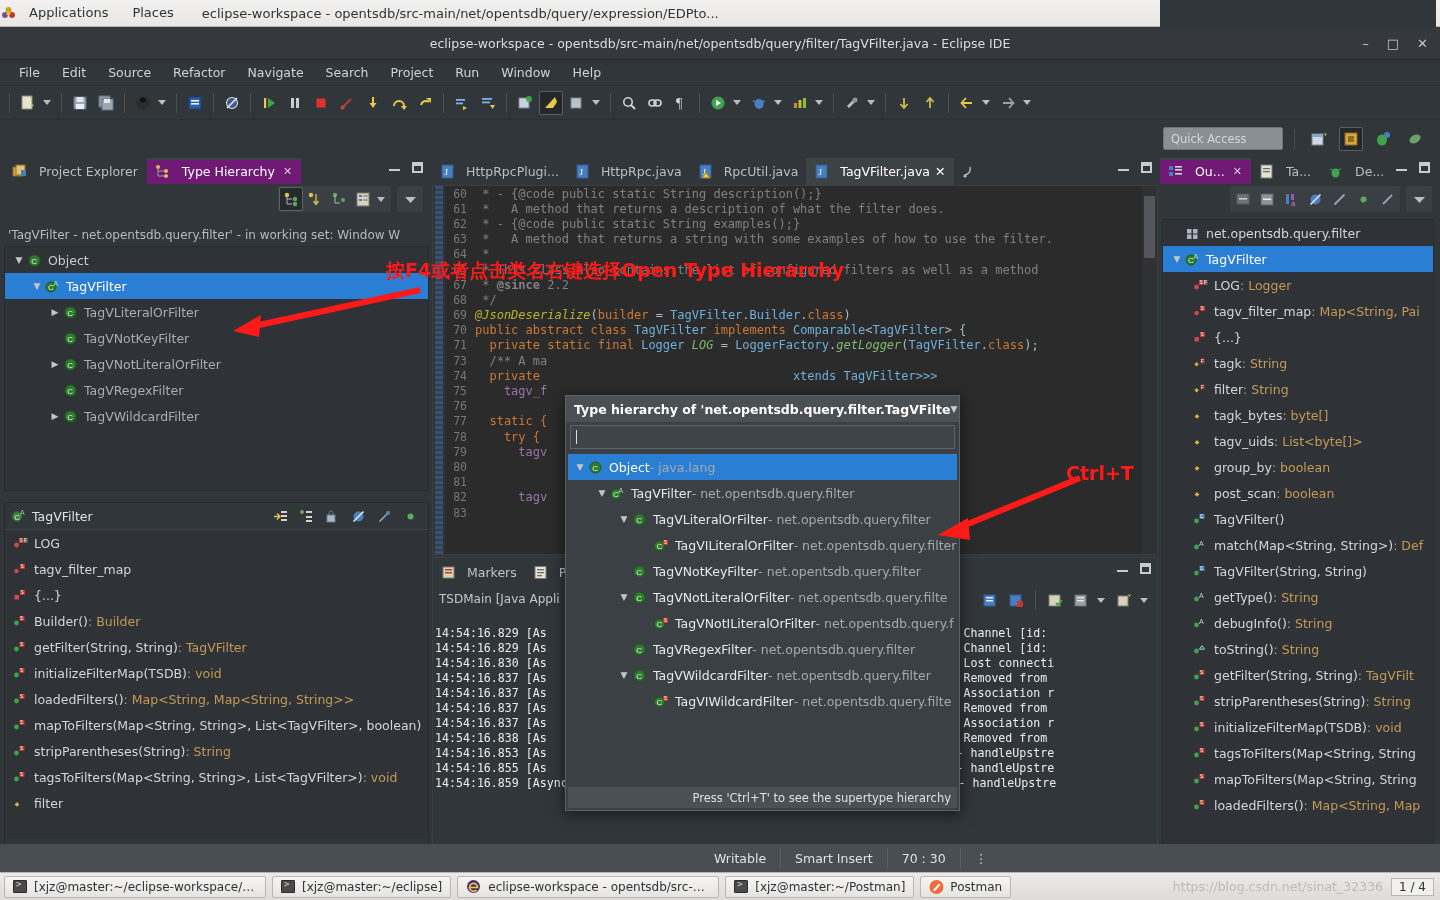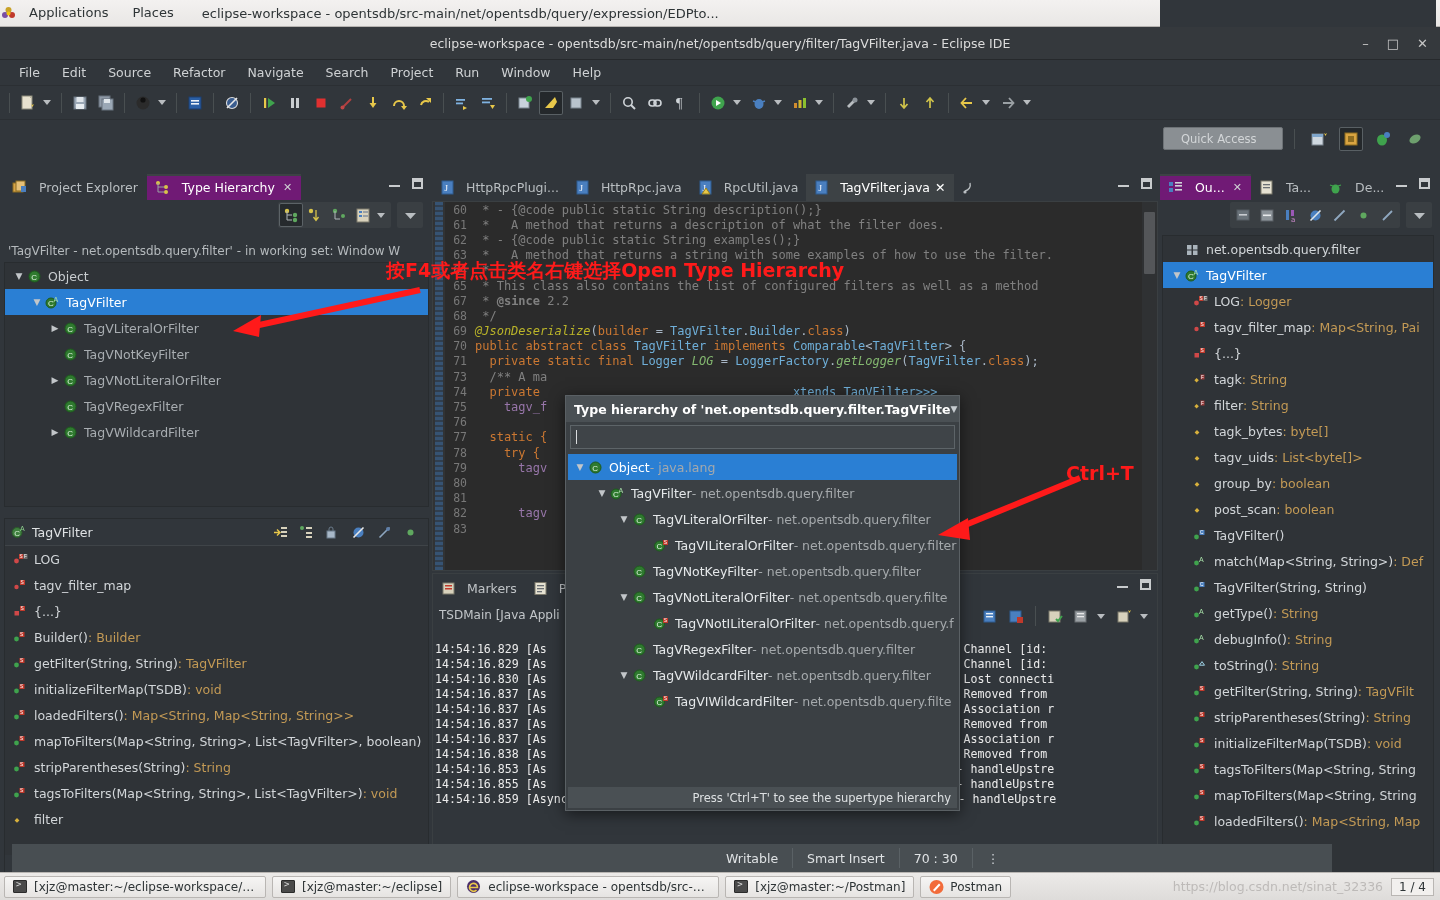--- a/index.html
+++ b/index.html
@@ -54,25 +54,25 @@
   .tb-sep { width:1px; height:20px; background:#4d5356; margin: 0 5px; opacity:.85 }
   .tb-btn { width: 24px; height: 24px; margin: 0 1px; display:flex;align-items:center;justify-content:center; border-radius:2px; }
   .tb-btn.active { background:#24282b; box-shadow: inset 0 0 0 1px #596064; }
   .tb-arrow { width: 12px; margin-right: 3px; display:flex; align-items:center; justify-content:center;}
   .tb-arrow:after{ content:""; border-left:4px solid transparent;border-right:4px solid transparent;border-top:5px solid #b9bdc0;}
 
   
   .toolbar2 { height: 37px; background:#31363b; display:flex; align-items:center; justify-content:flex-end; padding-right: 12px; gap: 6px; }
   .quickaccess {
     width: 120px; height: 23px; background:#8a8f93; border:1px solid #6d7276; border-radius:2px;
-    color:#d3d6d8; font-size: 11.5px; display:flex; align-items:center; padding-left:17px;
+    color:#d3d6d8; font-size: 11.5px; display:flex; align-items:center; padding-left:7px;
   }
 
   
-  .workbench { position:absolute; left:0; top:146px; width:1408px; height:715px; }
+  .workbench { position:absolute; left:0; top:130px; width:1408px; height:715px; }
 
   .panel-title {
     height: 27px; display:flex; align-items:flex-end; background:#31363b; position:relative;
   }
   .tab {
     display:flex;align-items:center;gap:6px; padding: 4px 9px 5px 8px; font-size:12.5px; color:#b9bec1;
     border-top: 2px solid transparent; height:26px;
   }
   .tab.sel { background:#701a75; color:#ffffff; border-top: 2px solid #3d4245; }
   .tab .x { font-size: 11px; color:#cfd2d4; font-weight:bold; margin-left:2px;}
@@ -140,21 +140,21 @@
   .logline { height:15px; white-space:pre; }
 
   
   .right { position:absolute; left:1160px; top:0; width:276px; height:713px; background:#31363b;}
   .ol-toolbar{ height:30px; display:flex; justify-content:flex-end; align-items:center; padding-right:4px;}
   .ol-list { background:#2f3337; border:1px solid #282c2f; position:absolute; left:2px; top:62px; right:2px; bottom:4px; overflow:hidden;}
   .orow { display:flex; align-items:center; height:26px; font-size:12.5px; color:#d2d6d9; padding-left:6px; white-space:nowrap;}
   .orow.sel { background:#2a7fd4; color:#fff;}
 
   
-  .statusbar { position:absolute; left:12px; bottom:0; width:1320px; height:28px; background:#484e52; display:flex; align-items:center; color:#dfe2e4; font-size:12.5px;}
+  .statusbar { position:absolute; left:0; bottom:0; width:1440px; height:28px; background:#484e52; display:flex; align-items:center; color:#dfe2e4; font-size:12.5px;}
   .sb-cell { padding: 0 14px; border-left:1px solid #5a6165; height:20px; display:flex;align-items:center;}
   .sb-first { border-left:none; }
 
   
   .popup {
     position:absolute; left:565px; top:395px; width:395px; height:416px;
     background:#3b4044; border:1px solid #5a6064; box-shadow: 0 3px 14px rgba(0,0,0,.55);
   }
   .pop-head {
     height:26px; background:#4a5054; color:#fff; font-size:12.5px; display:flex; align-items:center;

